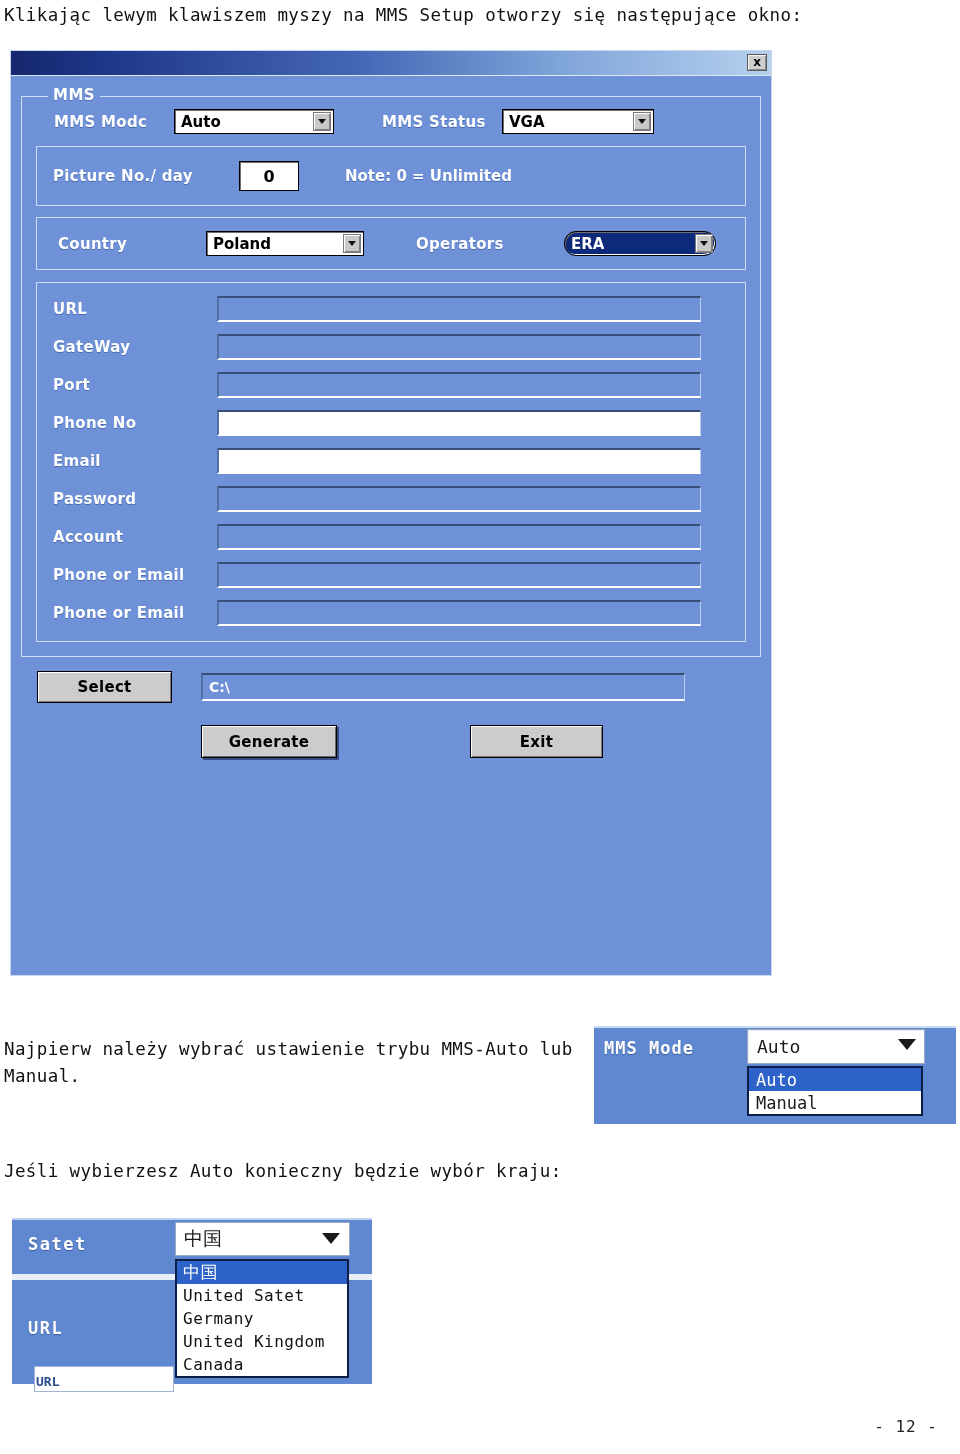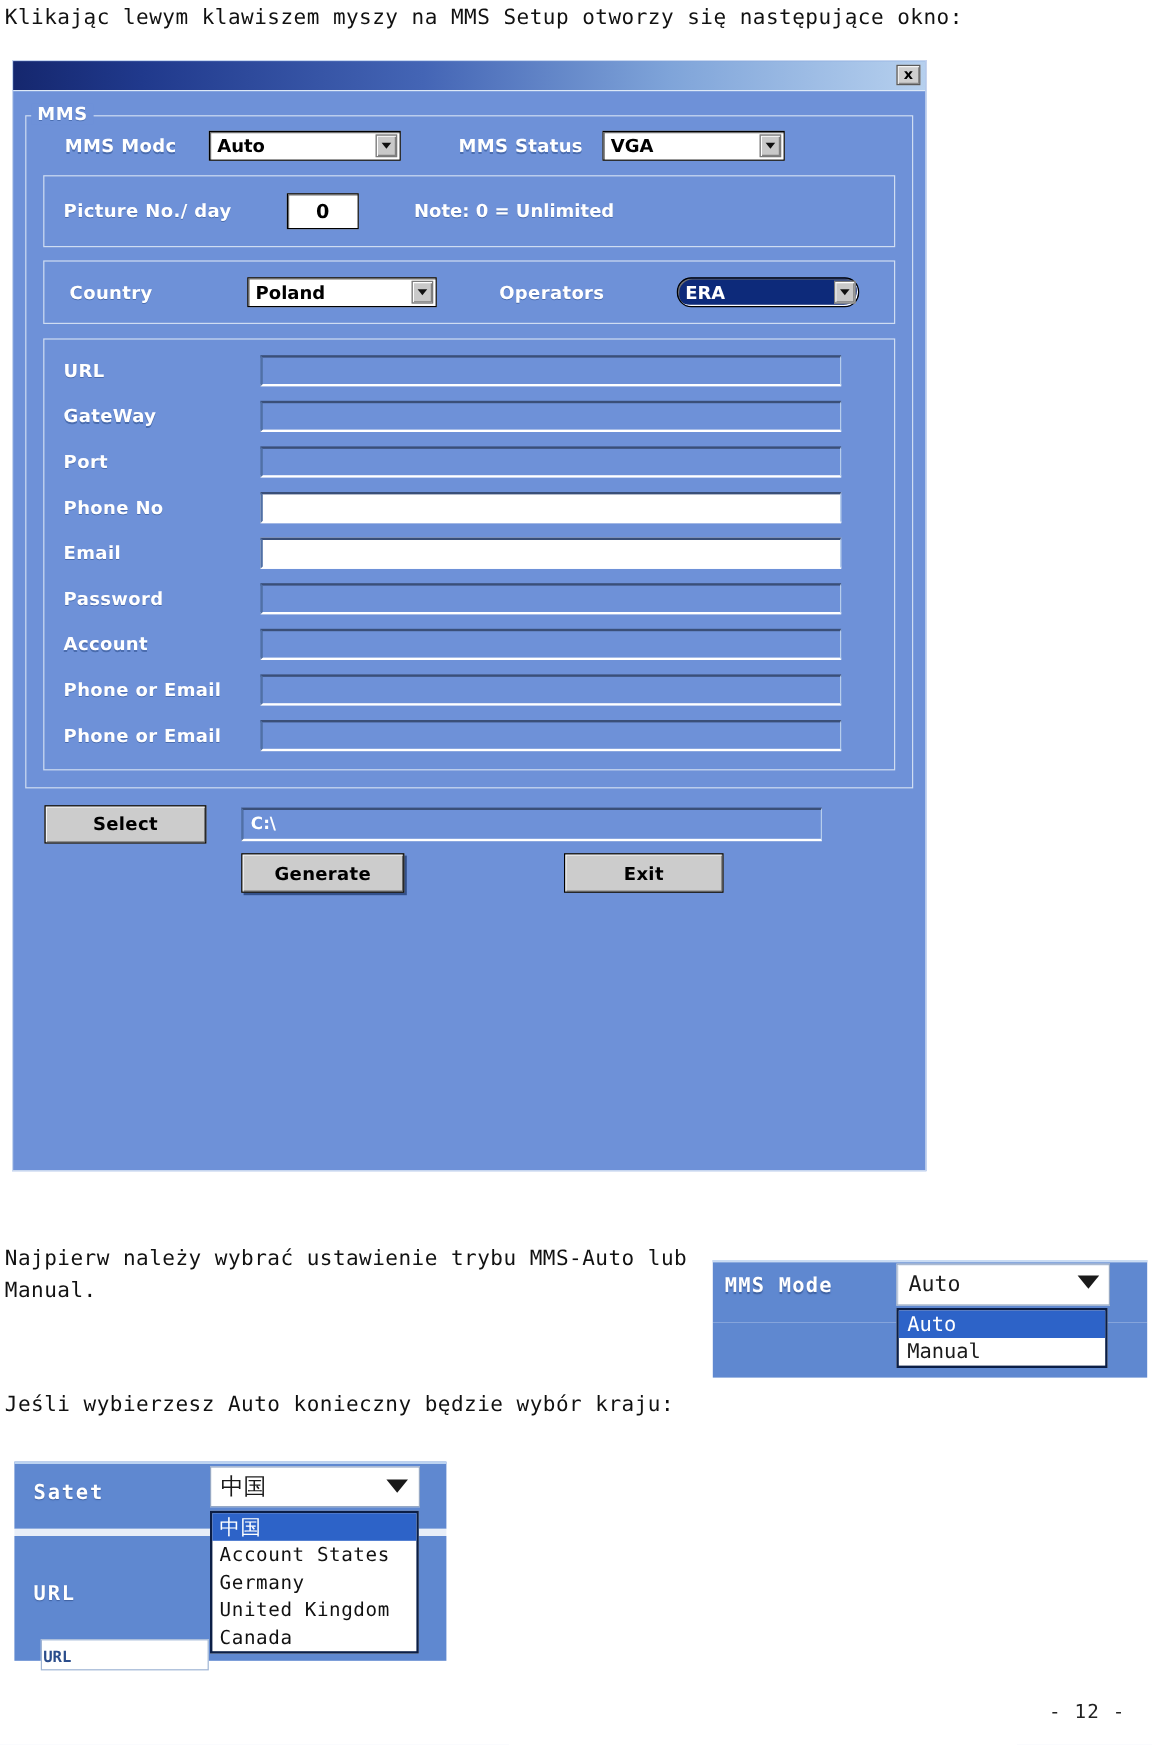--- a/index.html
+++ b/index.html
@@ -67,21 +67,21 @@
   .dlg-body { position: relative; padding: 8px 10px 0 10px; }
 
   
   .groupbox {
     position: relative;
     border: 1px solid #cfddf2;
     margin: 0;
   }
   .groupbox > .gb-title {
     position: absolute;
-    top: -11px; left: 4px;
+    top: -11px; left: 26px;
     background: #6e91d8;
     padding: 0 5px;
     color: #ffffff;
     font-family: "DejaVu Sans", "Liberation Sans", sans-serif;
     font-size: 15px;
     font-weight: bold;
     letter-spacing: 0.5px;
     text-shadow: 0 1px 0 #4c6fb2;
   }
   #mms-group { margin-top: 12px; padding: 12px 14px 14px 14px; }
@@ -192,42 +192,42 @@
   #combo-operators { width: 152px; border-radius: 12px; }
 
   #net-group { padding: 13px 16px 15px 16px; }
   .net-row { display: flex; align-items: center; margin-bottom: 12px; }
   .net-row:last-child { margin-bottom: 0; }
   .net-row .field-label { width: 164px; }
   .net-row .tfield { width: 484px; }
   #combo-apn { width: 135px; margin-right: 29px; }
 
   #bottom-area { padding: 14px 16px 0 16px; }
-  #select-row { display: flex; align-items: center; margin-bottom: 8px; }
+  #select-row { display: flex; align-items: center; margin-bottom: 22px; }
   #btn-select { width: 135px; height: 32px; margin-right: 29px; }
   #path-field {
     width: 484px; height: 28px;
     background: #6e91d8;
     border-top: 2px solid #3a4f78;
     border-left: 2px solid #5070a6;
     border-right: 1px solid #b6cdec;
     border-bottom: 2px solid #ffffff;
     display: flex; align-items: center; padding-left: 6px;
     font-family: "DejaVu Sans", "Liberation Sans", sans-serif;
     font-size: 14px; font-weight: bold; color: #ffffff;
   }
   #action-row { display: flex; align-items: center; padding-left: 164px; }
   #btn-generate { width: 136px; height: 33px; box-shadow: inset 1px 1px 0 #ffffff, inset -1px -1px 0 #6a6a6a, 2px 2px 0 #33508a; }
   #action-row .spacer { width: 133px; }
   #btn-exit { width: 133px; height: 33px; }
 
   
   #mms-mode-shot {
     position: absolute;
-    left: 594px; top: 1046px;
+    left: 594px; top: 1022px;
     width: 362px; height: 106px;
     background: #ffffff;
   }
   #mms-mode-shot .shot-bg {
     position: absolute; left: 0; top: 4px;
     width: 362px; height: 52px;
     background: #5f88d0;
     border-top: 2px solid #c9dbf3;
   }
   #mms-mode-shot .shot-bg2 {
@@ -510,20 +510,20 @@
   <div id="label-satet">Satet</div>
   <div id="label-url">URL</div>
   <div class="cs-field"></div>
   <div id="label-url-small">URL</div>
   <div id="country-combo">
     <span class="v">中国</span>
     <span class="arrow"></span>
   </div>
   <div id="country-list">
     <div class="opt sel">中国</div>
-    <div class="opt">Account States</div>
+    <div class="opt">United Satet</div>
     <div class="opt">Germany</div>
     <div class="opt">United Kingdom</div>
     <div class="opt">Canada</div>
   </div>
 </div>
 
 <div id="page-number">- 12 -</div>
 
 </body></html>

